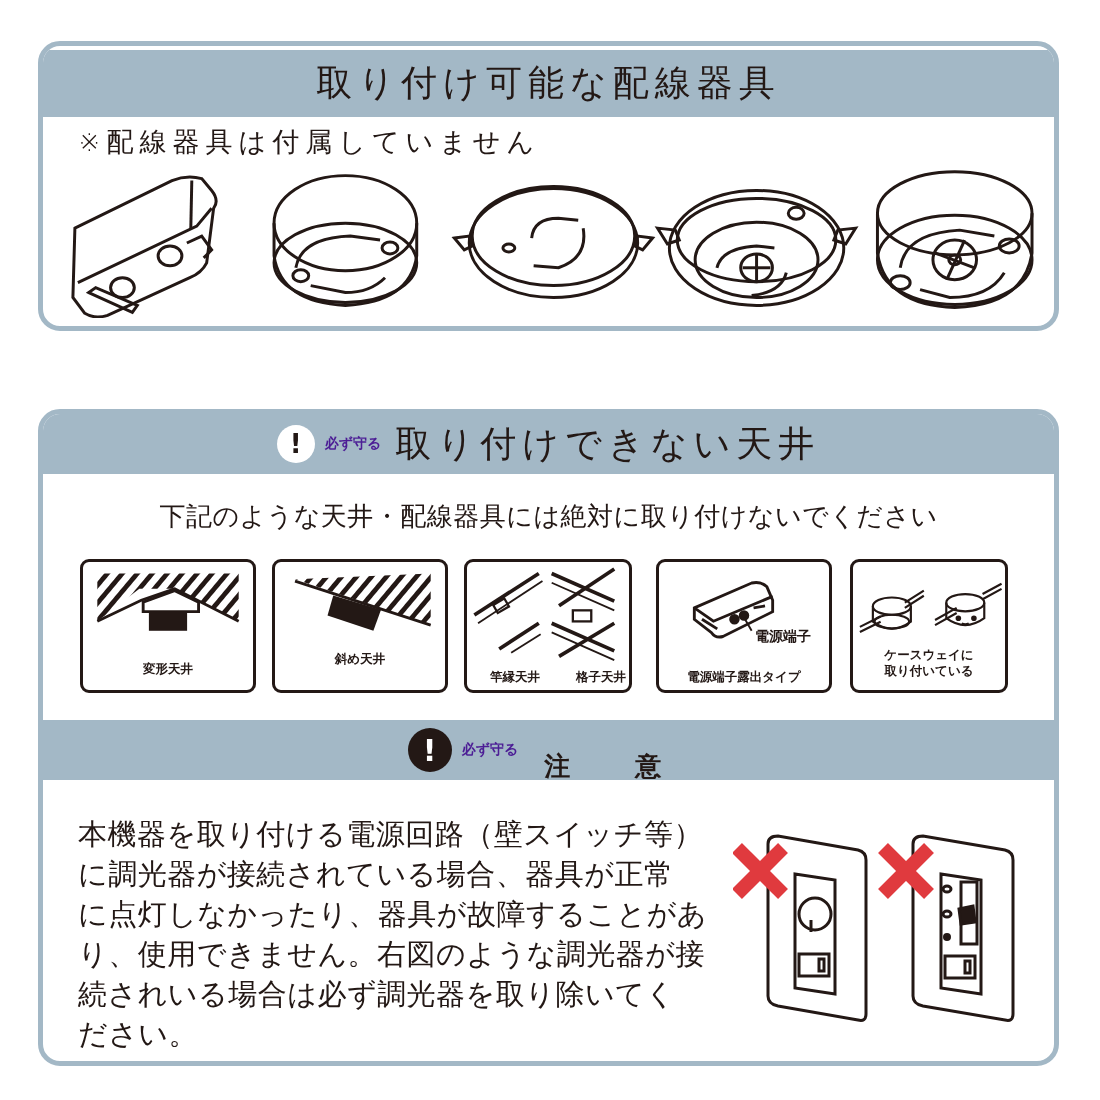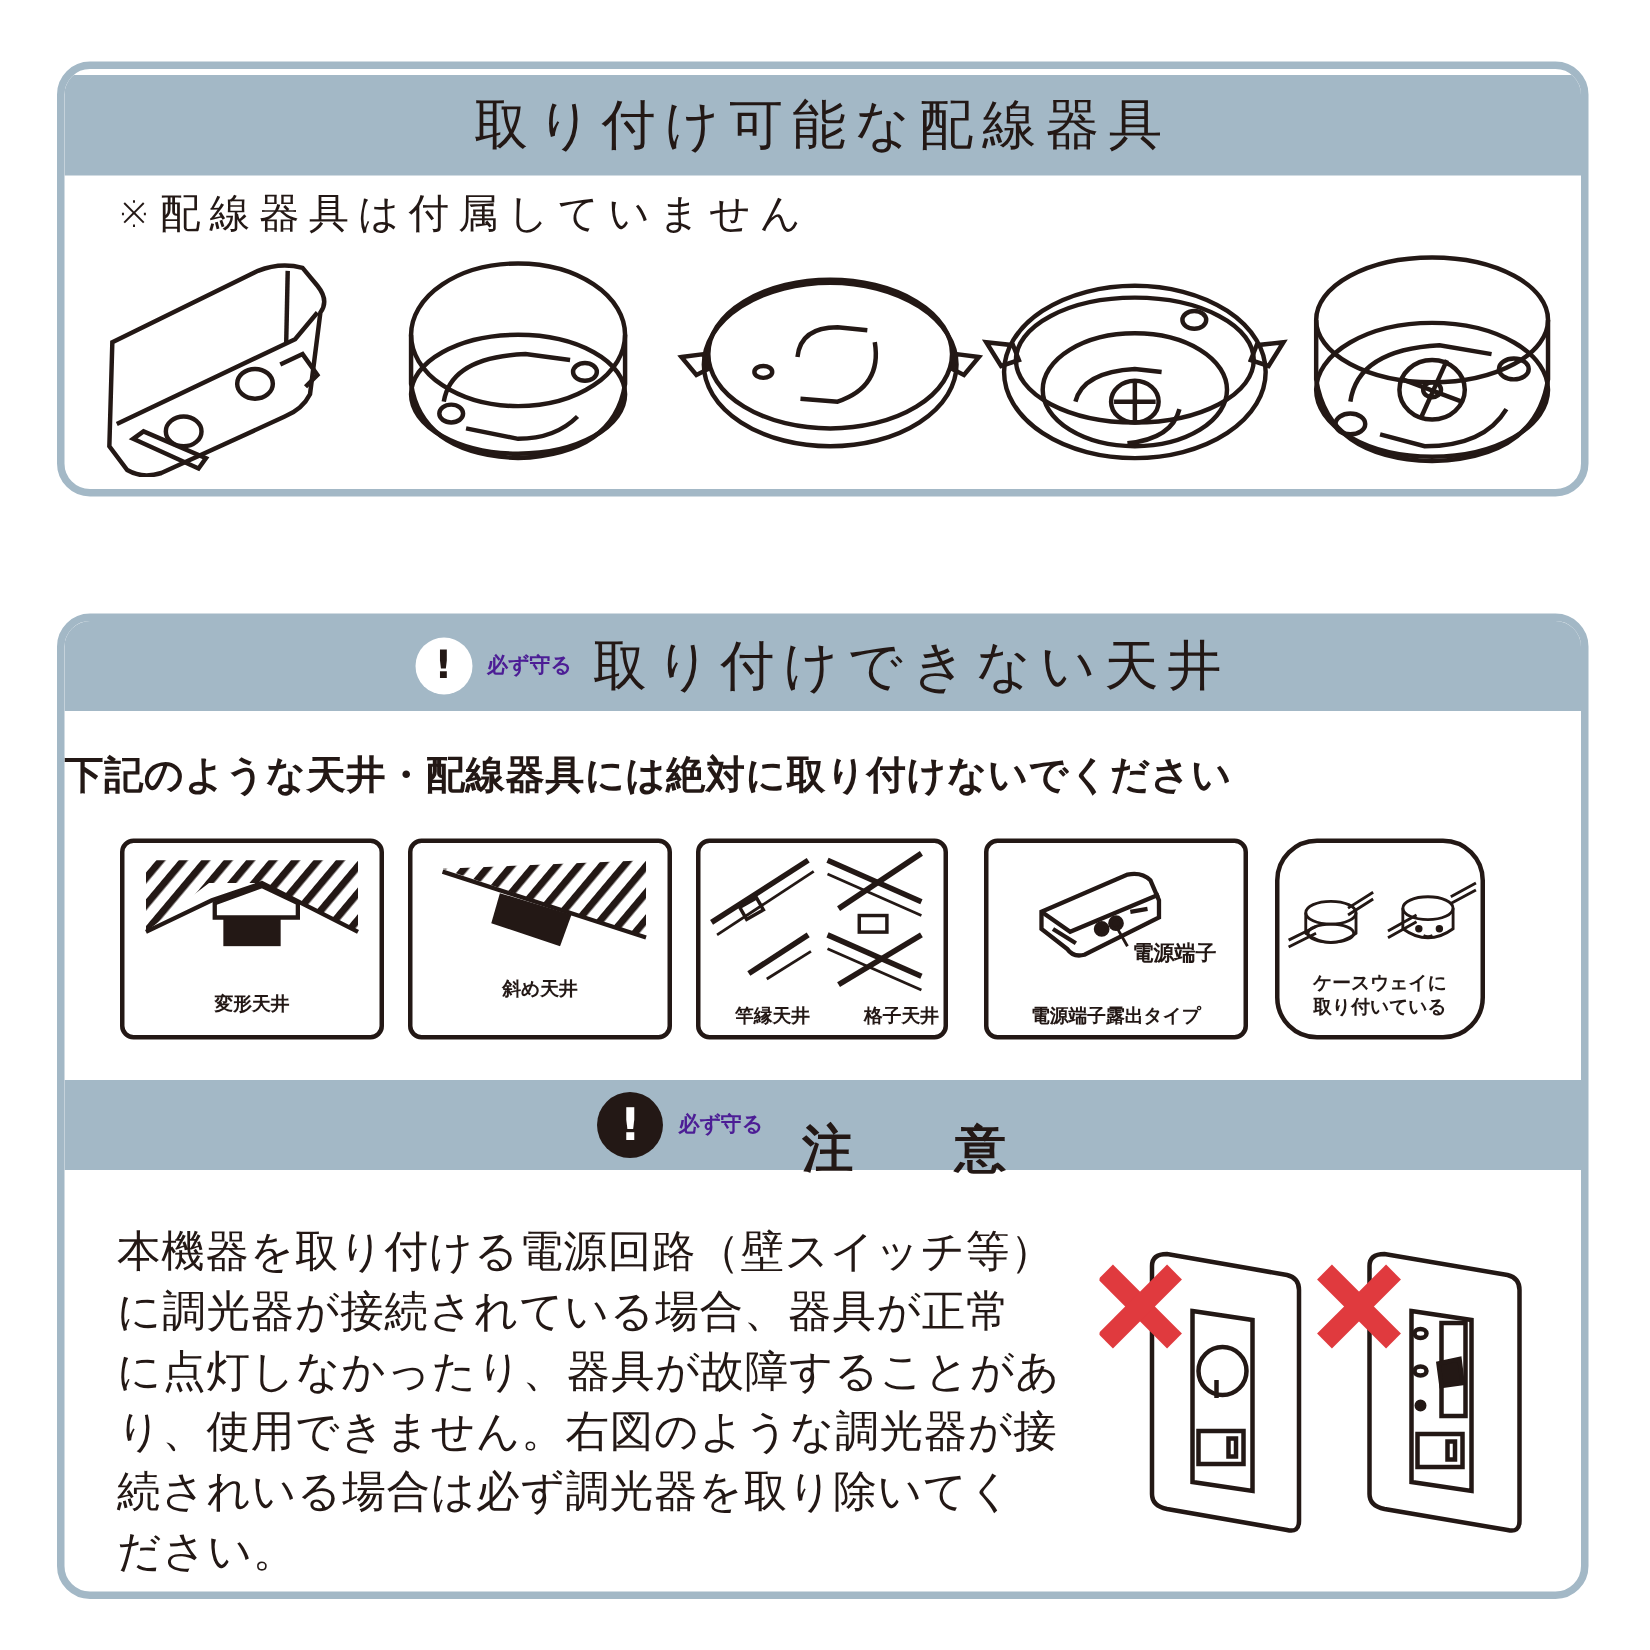--- a/index.html
+++ b/index.html
@@ -18,40 +18,40 @@
     display: flex; align-items: center; justify-content: center;
   }
   .band1 { top: 4px; height: 67px; }
   .band2 { top: 0; height: 60px; }
   .band3 { top: 306px; height: 60px; }
 
   .band-title {
     font-size: 36px; font-weight: 300; letter-spacing: 6px; color: #231815;
     font-family: "DejaVu Sans", sans-serif;
   }
-  .band-title.bold { font-weight: 700; letter-spacing: 28px; font-size: 34px; margin-left: 12px; margin-top: 32px; }
+  .band-title.bold { font-weight: 700; letter-spacing: 28px; font-size: 26px; margin-left: 12px; margin-top: 32px; }
 
   .warn-badge {
     width: 38px; height: 38px; border-radius: 50%;
     display: flex; align-items: center; justify-content: center;
     font-weight: 700; font-size: 26px; margin-right: 10px;
   }
   .warn-badge.white { background: #ffffff; color: #231815; }
   .warn-badge.black { background: #231815; color: #ffffff; width: 44px; height: 44px; font-size: 30px; }
   .must-label { font-size: 14px; font-weight: 700; margin-right: 14px; color: #4c1d95; }
 
   .note {
     position: absolute; left: 35px; top: 78px; font-size: 27px; letter-spacing: 6px; font-weight: 300;
   }
   .devices { position: absolute; left: 20px; right: 20px; top: 122px; height: 150px; }
   .devices svg { width: 100%; height: 100%; }
 
   .lead {
-    position: absolute; left: 0; right: 0; top: 85px; text-align: left;
-    font-size: 26px; font-weight: 700; letter-spacing: 0.5px;
+    position: absolute; left: 0; right: 0; top: 85px; text-align: center;
+    font-size: 26px; font-weight: 400; letter-spacing: 0.5px;
   }
 
   .cards { position: absolute; left: 37px; top: 145px; width: 950px; height: 135px; }
   .card {
     position: absolute; top: 0; height: 134px; border: 3px solid #231815; border-radius: 9px; background: #fff;
   }
   .card svg { position: absolute; left: 0; top: 0; width: 100%; height: 100%; }
   .card-label {
     position: absolute; left: 0; right: 0; text-align: center; font-size: 12.5px; font-weight: 700; line-height: 1.15;
   }
@@ -196,21 +196,21 @@
         <path d="M44 60 L60 70" stroke-width="3"></path>
         <path d="M98 48 L110 46"></path>
         <circle cx="78" cy="60" r="4" fill="#231815"></circle>
         <circle cx="88" cy="56" r="4" fill="#231815"></circle>
         <path d="M88 58 L96 72" stroke-width="2"></path>
       </svg>
       <div class="card-label" style="top:66px;left:96px;right:auto;font-size:14px;">電源端子</div>
       <div class="card-label" style="top:108px;">電源端子露出タイプ</div>
     </div>
 
-    <div class="card" style="left:770px;width:140px;border-radius:28px;">
+    <div class="card" style="left:770px;width:158px;">
       <svg viewBox="0 0 176 134" stroke="#231815" stroke-width="2.5" fill="none">
         <path d="M8 68 L32 56 M8 74 L32 62"></path>
         <path d="M60 40 L82 26 M60 46 L82 32"></path>
         <ellipse cx="45" cy="44" rx="22" ry="10"></ellipse>
         <path d="M23 44 L23 62 Q45 78 67 62 L67 44"></path>
         <ellipse cx="45" cy="62" rx="20" ry="8"></ellipse>
         <path d="M95 60 L120 46 M95 66 L120 52"></path>
         <path d="M150 30 L172 18 M150 36 L172 24"></path>
         <ellipse cx="130" cy="40" rx="22" ry="10"></ellipse>
         <path d="M108 40 L108 58 Q130 74 152 58 L152 40"></path>

